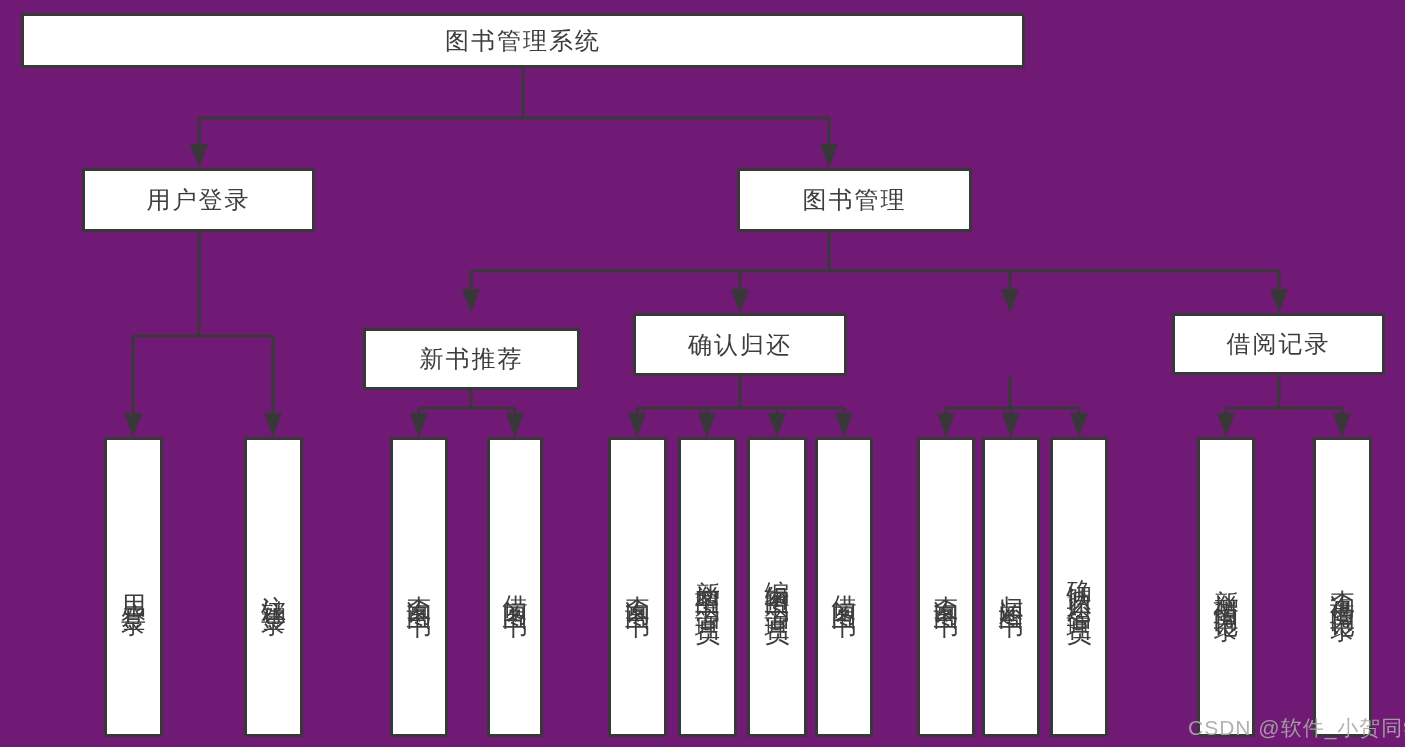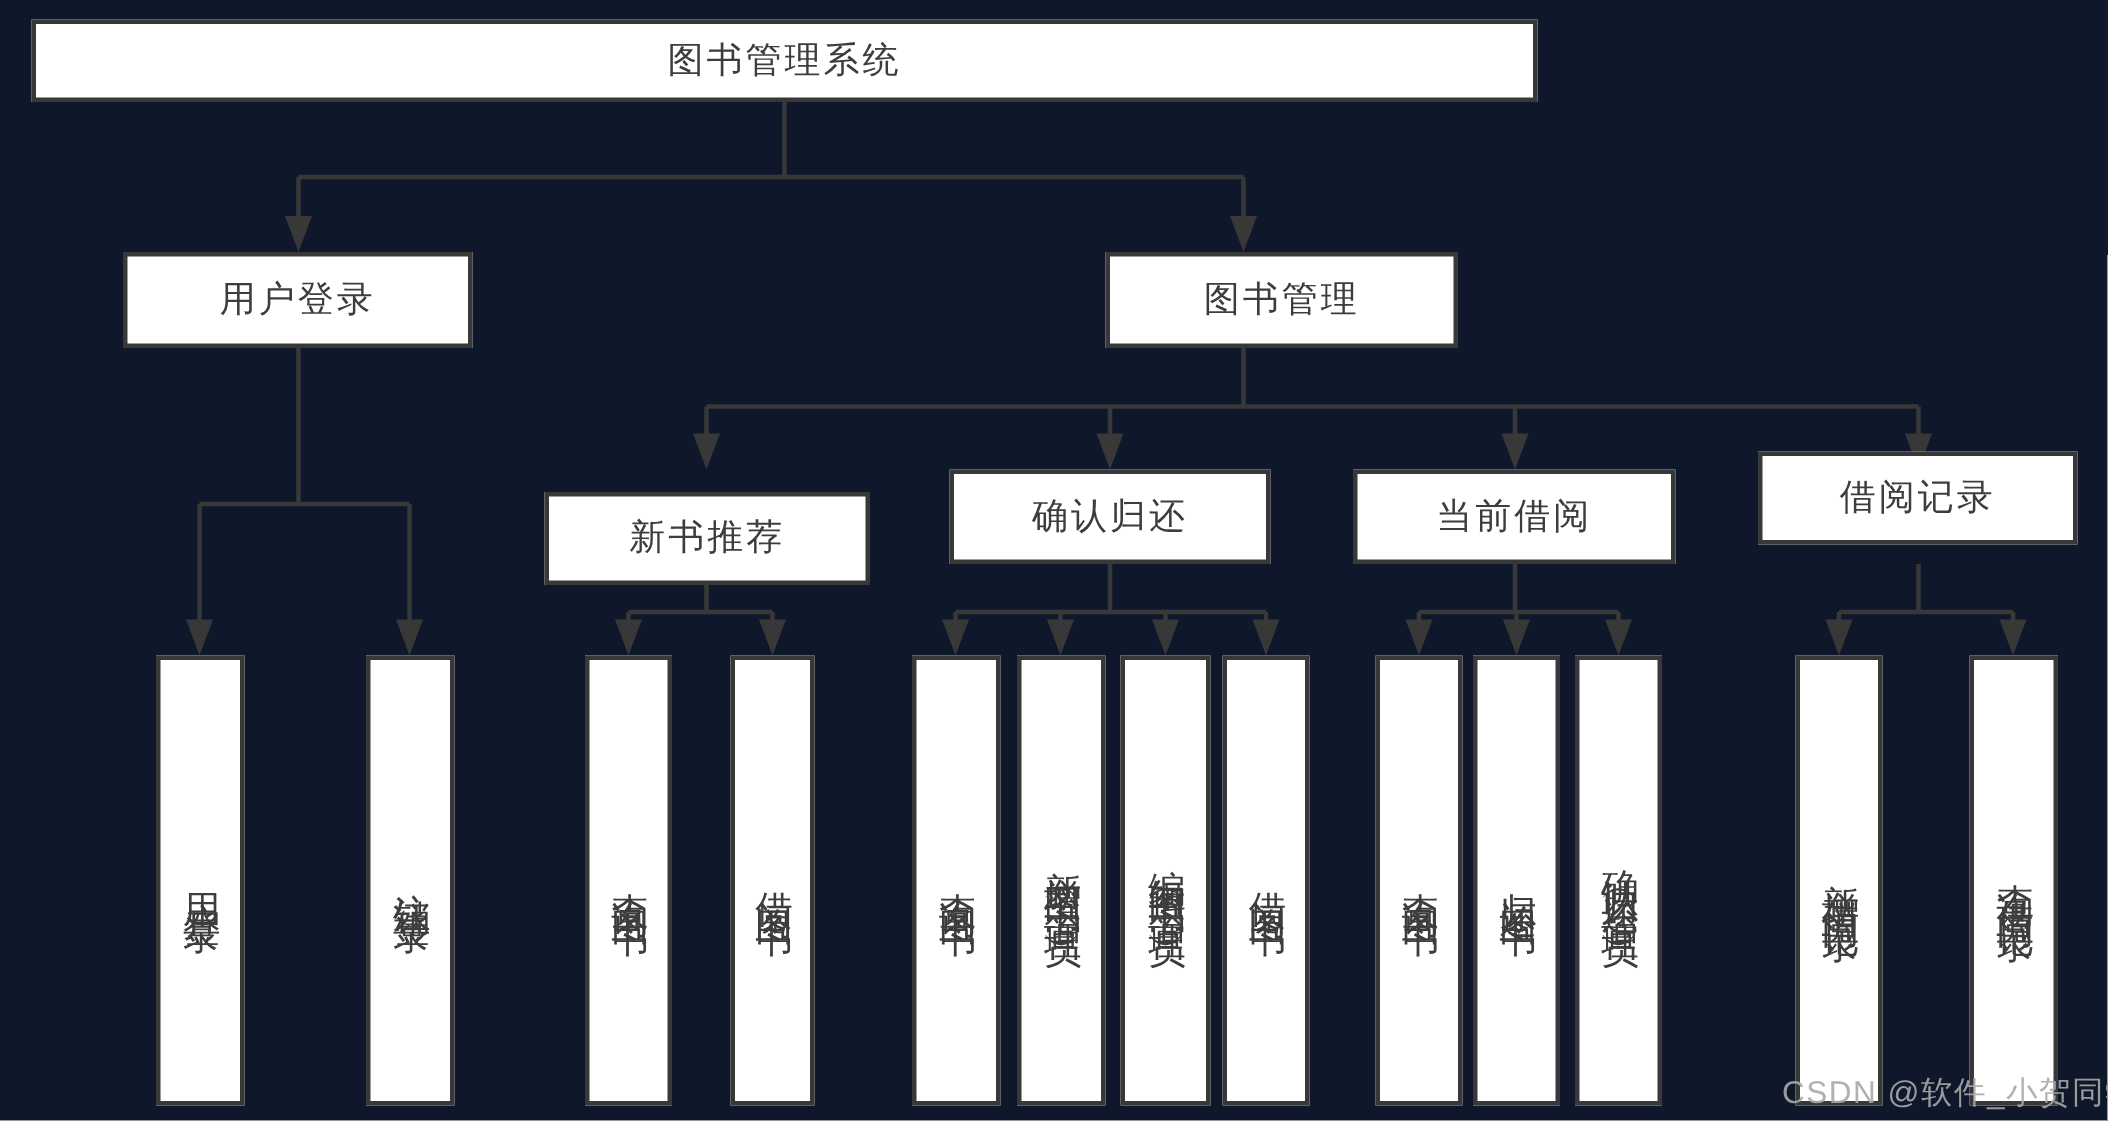--- a/index.html
+++ b/index.html
@@ -5,21 +5,21 @@
   html, body {
     margin: 0;
     padding: 0;
     background: #ffffff;
     font-family: "Liberation Sans", sans-serif;
   }
   .canvas {
     position: relative;
     width: 1405px;
     height: 747px;
-    background: #0f172a;
+    background: #701a75;
     overflow: hidden;
   }
   .connectors {
     position: absolute;
     left: 0;
     top: 0;
     z-index: 1;
   }
   .box, .vbox {
     position: absolute;
@@ -45,21 +45,21 @@
     top: 437px;
     height: 300px;
   }
   
   .n-root            { left: 21px;   top: 13px;  width: 1004px; height: 55px; }
   .n-user-login      { left: 82px;   top: 168px; width: 233px;  height: 64px; }
   .n-book-mgmt       { left: 737px;  top: 168px; width: 235px;  height: 64px; }
   .n-new-book        { left: 363px;  top: 313px; width: 217px;  height: 62px; margin-top: 15px; }
   .n-book-borrow     { left: 633px;  top: 313px; width: 214px;  height: 63px; }
   .n-current-borrow  { left: 902px;  top: 313px; width: 215px;  height: 63px; }
-  .n-borrow-records  { left: 1172px; top: 301px; width: 213px;  height: 62px; }
+  .n-borrow-records  { left: 1172px; top: 313px; width: 213px;  height: 62px; }
   
   .l-0  { left: 104px;  width: 59px; }
   .l-1  { left: 244px;  width: 59px; }
   .l-2  { left: 390px;  width: 58px; }
   .l-3  { left: 487px;  width: 56px; }
   .l-4  { left: 608px;  width: 59px; }
   .l-5  { left: 678px;  width: 59px; }
   .l-6  { left: 747px;  width: 60px; }
   .l-7  { left: 815px;  width: 58px; }
   .l-8  { left: 917px;  width: 58px; }
@@ -130,21 +130,20 @@
     </g>
   </svg>
 
   <div class="box n-root">图书管理系统</div>
 
   <div class="box n-user-login">用户登录</div>
   <div class="box n-book-mgmt">图书管理</div>
 
   <div class="box n-new-book">新书推荐</div>
   <div class="box n-book-borrow">确认归还</div>
-  <div class="box n-current-borrow">当前借阅</div>
   <div class="box n-borrow-records">借阅记录</div>
 
   <div class="vbox l-0">用户登录</div>
   <div class="vbox l-1">注销登录</div>
 
   <div class="vbox l-2">查询图书</div>
   <div class="vbox l-3">借阅图书</div>
 
   <div class="vbox l-4">查询图书</div>
   <div class="vbox l-5">新增图书（管理员）</div>

